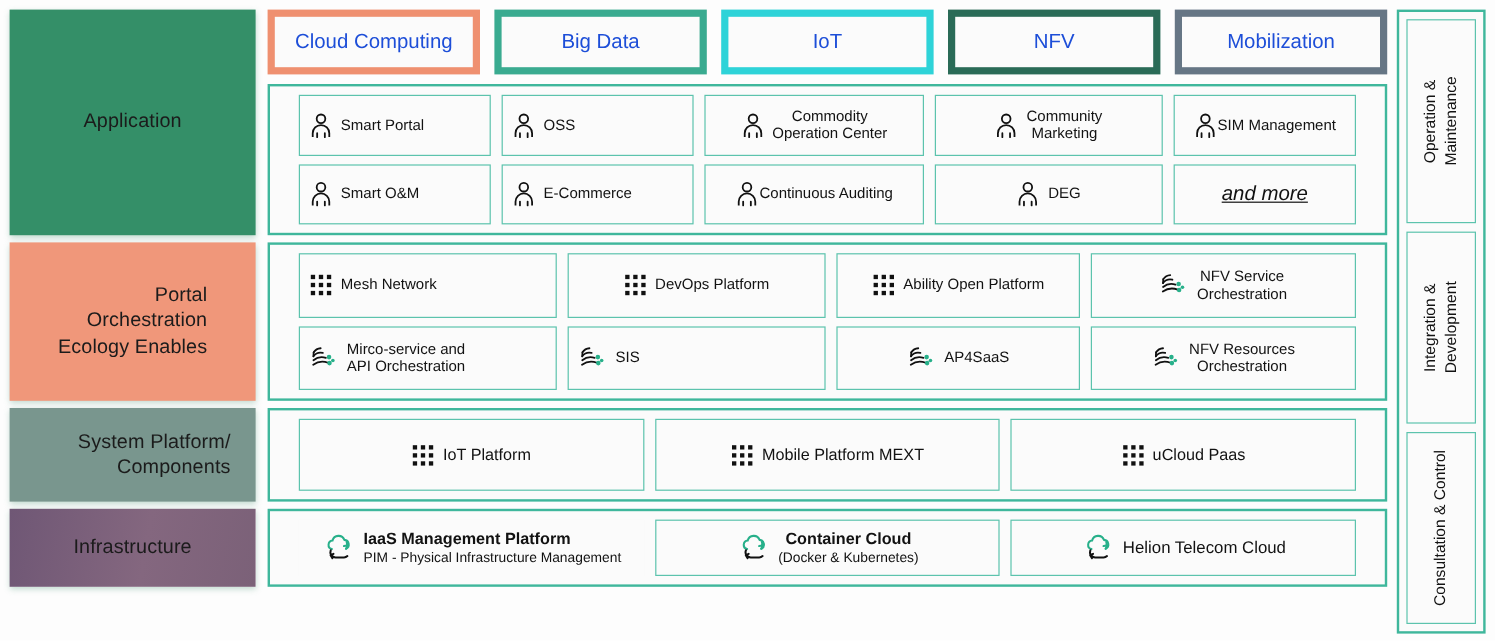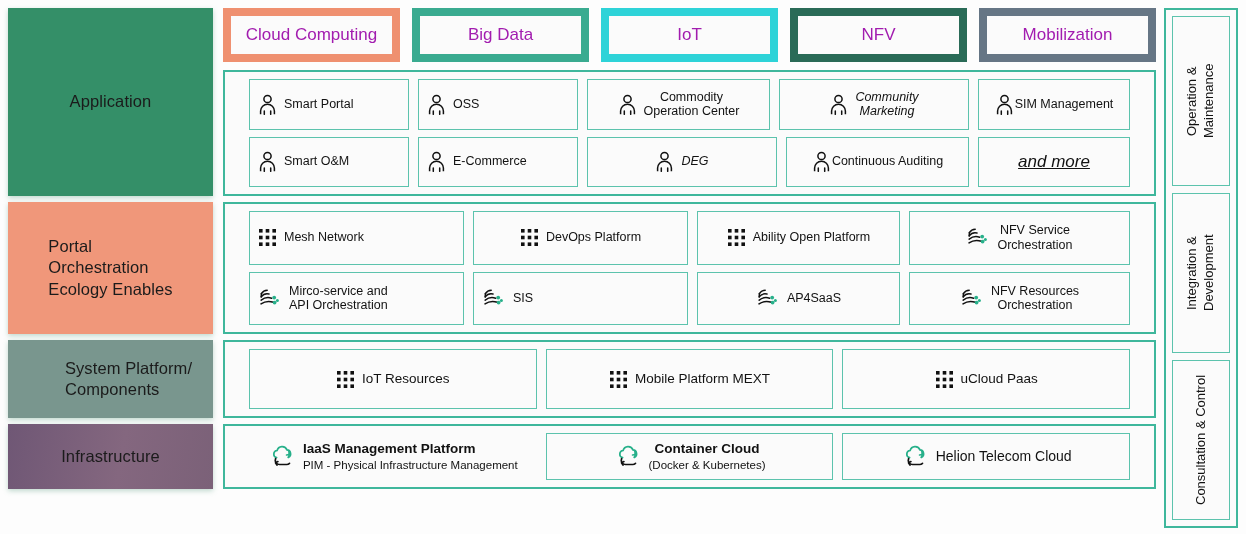--- a/index.html
+++ b/index.html
@@ -28,21 +28,21 @@
   .layer-row.r-app   { height: 188px; }
   .layer-row.r-svc   { height: 132px; }
   .layer-row.r-sys   { height: 78px; }
   .layer-row.r-infra { height: 65px; }
 
   
   .layer-label {
     width: 205px;
     flex: 0 0 205px;
     display: flex; align-items: center; justify-content: center;
-    text-align: left;
+    text-align: right;
     color: #1b1b1b;
     font-size: 16.5px;
     line-height: 1.28;
     letter-spacing: .1px;
     box-shadow: 0 2px 5px rgba(120,175,150,.45);
   }
   .lbl-app   { background: #348f68; }
   .lbl-svc   { background: #f0977a; }
   .lbl-sys   { background: #79968e; padding-left: 36px; }
   .lbl-infra { background: linear-gradient(100deg,#6f5775 0%,#84677f 55%,#7b6178 100%); }
@@ -53,24 +53,24 @@
   
   #cat-tabs {
     display: flex;
     gap: 12px;
     height: 54px;
     margin-bottom: 8px;
   }
   .cat-tab {
     flex: 1 1 0;
     background: #fbfbfb;
-    border: 8px solid #737373;
+    border: 6px solid #737373;
     display: flex; align-items: center; justify-content: center;
     font-size: 17px;
-    color: #a21caf;
+    color: #1d4ed8;
   }
 
   
   .panel {
     border: 2px solid #3fb79c;
     background: #fbfbfb;
     flex: 1 1 auto;
     padding: 7px 24px;
     display: flex; flex-direction: column;
     justify-content: center;
@@ -100,21 +100,21 @@
     justify-content: center;
     font-style: italic;
     font-size: 17px;
   }
   .tile.plain .tlabel { text-decoration: underline; }
 
   
   .app-c1 { flex: 0 0 160px; }
   .app-c2 { flex: 0 0 160px; }
   .app-c3 { flex: 0 0 183px; }
-  .app-c4 { flex: 0 0 190px; font-style: italic; }
+  .app-c4 { flex: 0 0 190px; }
   .app-c5 { flex: 1 1 auto; }
 
   
   .svc-c1 { flex: 0 0 215px; }
   .svc-c2 { flex: 0 0 215px; }
   .svc-c3 { flex: 0 0 203px; }
   .svc-c4 { flex: 1 1 auto; }
 
   
   .sys-tile { flex: 1 1 0; justify-content: center; font-size: 13.5px; }
@@ -242,35 +242,35 @@
               <span class="tlabel left">Smart O&amp;M</span>
             </div>
             <div class="tile app-c2">
               <svg class="ico" width="19" height="21" viewBox="0 0 19 21">
                   <circle cx="9.5" cy="5" r="3.6" fill="none" stroke="#111" stroke-width="1.5"></circle>
                   <path d="M2.6 20.2v-3.1a6.9 6.9 0 0 1 13.8 0v3.1" fill="none" stroke="#111" stroke-width="1.5"></path>
                   <path d="M6.3 20.3v-3.3M12.7 20.3v-3.3" stroke="#111" stroke-width="1.5" stroke-linecap="round"></path>
                 </svg>
               <span class="tlabel left">E-Commerce</span>
             </div>
+            <div class="tile app-c3 center tight-gap">
+              <svg class="ico" width="19" height="21" viewBox="0 0 19 21">
+                  <circle cx="9.5" cy="5" r="3.6" fill="none" stroke="#111" stroke-width="1.5"></circle>
+                  <path d="M2.6 20.2v-3.1a6.9 6.9 0 0 1 13.8 0v3.1" fill="none" stroke="#111" stroke-width="1.5"></path>
+                  <path d="M6.3 20.3v-3.3M12.7 20.3v-3.3" stroke="#111" stroke-width="1.5" stroke-linecap="round"></path>
+                </svg>
+              <span class="tlabel">Continuous Auditing</span>
+            </div>
             <div class="tile app-c4 center">
               <svg class="ico" width="19" height="21" viewBox="0 0 19 21">
                   <circle cx="9.5" cy="5" r="3.6" fill="none" stroke="#111" stroke-width="1.5"></circle>
                   <path d="M2.6 20.2v-3.1a6.9 6.9 0 0 1 13.8 0v3.1" fill="none" stroke="#111" stroke-width="1.5"></path>
                   <path d="M6.3 20.3v-3.3M12.7 20.3v-3.3" stroke="#111" stroke-width="1.5" stroke-linecap="round"></path>
                 </svg>
               <span class="tlabel">DEG</span>
-            </div>
-            <div class="tile app-c3 center tight-gap">
-              <svg class="ico" width="19" height="21" viewBox="0 0 19 21">
-                  <circle cx="9.5" cy="5" r="3.6" fill="none" stroke="#111" stroke-width="1.5"></circle>
-                  <path d="M2.6 20.2v-3.1a6.9 6.9 0 0 1 13.8 0v3.1" fill="none" stroke="#111" stroke-width="1.5"></path>
-                  <path d="M6.3 20.3v-3.3M12.7 20.3v-3.3" stroke="#111" stroke-width="1.5" stroke-linecap="round"></path>
-                </svg>
-              <span class="tlabel">Continuous Auditing</span>
             </div>
             <div class="tile app-c5 plain">
               <span class="tlabel">and more</span>
             </div>
           </div>
 
         </div>
       </div>
     </div>
 
@@ -442,21 +442,21 @@
                     <rect x="7.7" y="1" width="3.6" height="3.6"></rect>
                     <rect x="14.4" y="1" width="3.6" height="3.6"></rect>
                     <rect x="1" y="7.7" width="3.6" height="3.6"></rect>
                     <rect x="7.7" y="7.7" width="3.6" height="3.6"></rect>
                     <rect x="14.4" y="7.7" width="3.6" height="3.6"></rect>
                     <rect x="1" y="14.4" width="3.6" height="3.6"></rect>
                     <rect x="7.7" y="14.4" width="3.6" height="3.6"></rect>
                     <rect x="14.4" y="14.4" width="3.6" height="3.6"></rect>
                   </g>
                 </svg>
-              <span class="tlabel">IoT Resources</span>
+              <span class="tlabel">IoT Platform</span>
             </div>
             <div class="tile sys-tile">
               <svg class="ico" width="19" height="19" viewBox="0 0 19 19">
                   <g fill="#111">
                     <rect x="1" y="1" width="3.6" height="3.6"></rect>
                     <rect x="7.7" y="1" width="3.6" height="3.6"></rect>
                     <rect x="14.4" y="1" width="3.6" height="3.6"></rect>
                     <rect x="1" y="7.7" width="3.6" height="3.6"></rect>
                     <rect x="7.7" y="7.7" width="3.6" height="3.6"></rect>
                     <rect x="14.4" y="7.7" width="3.6" height="3.6"></rect>

